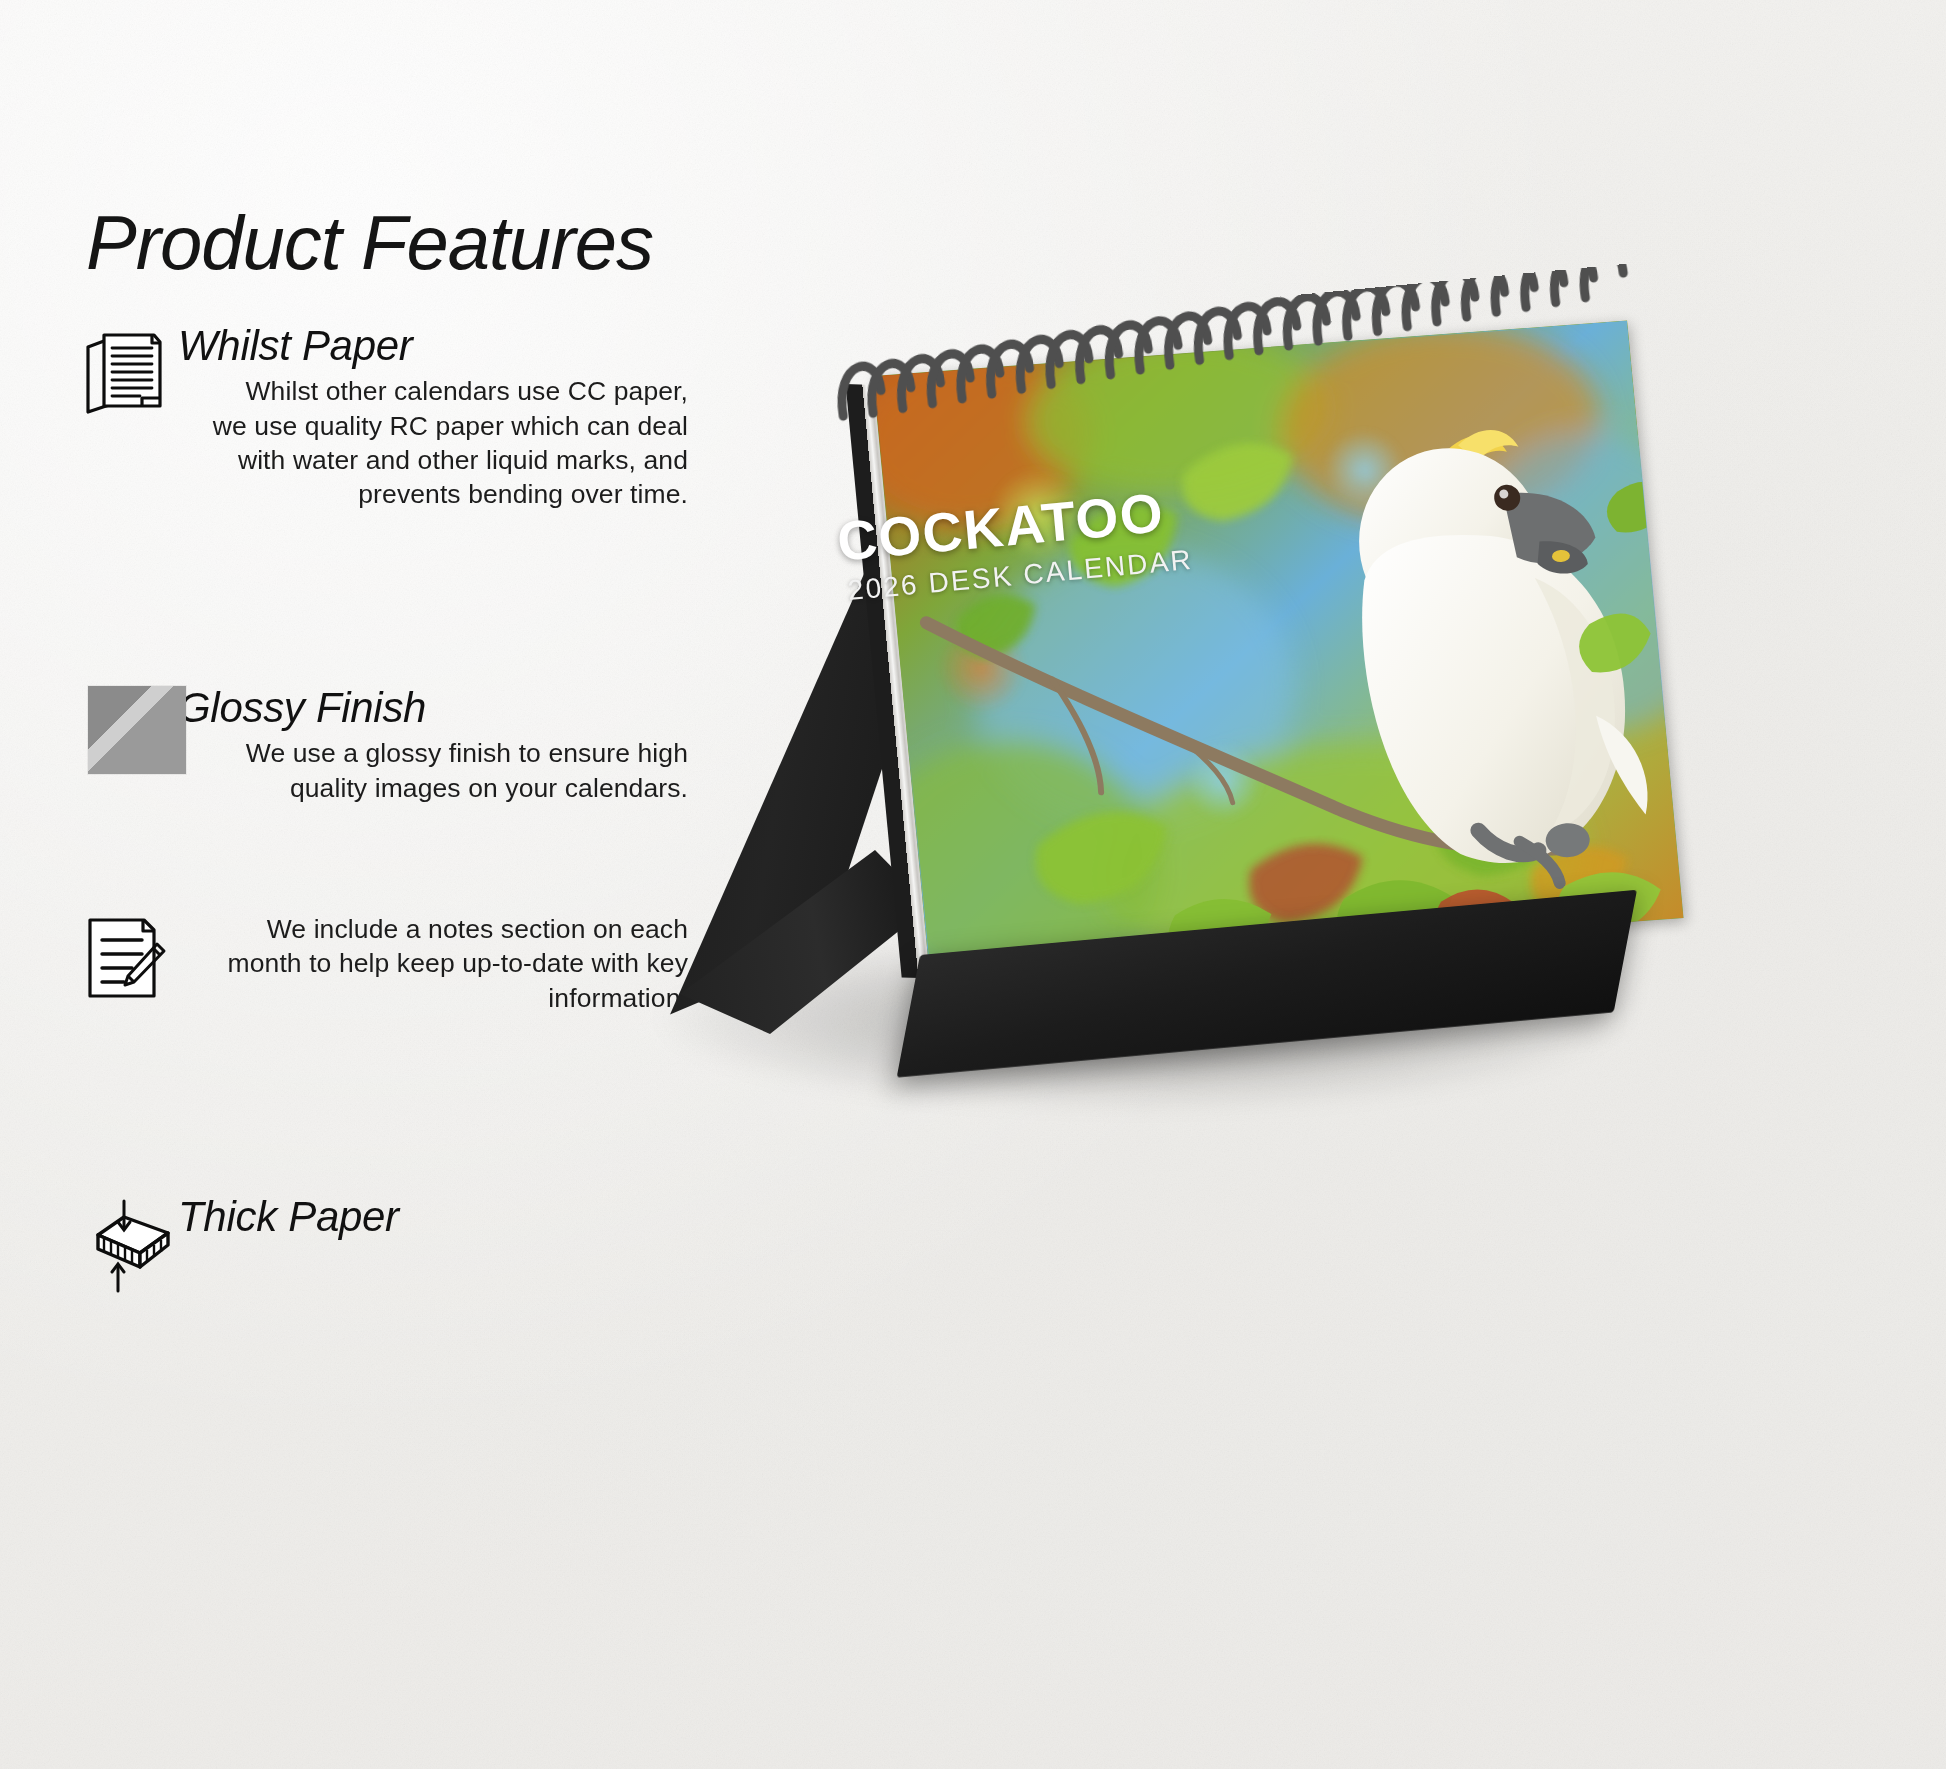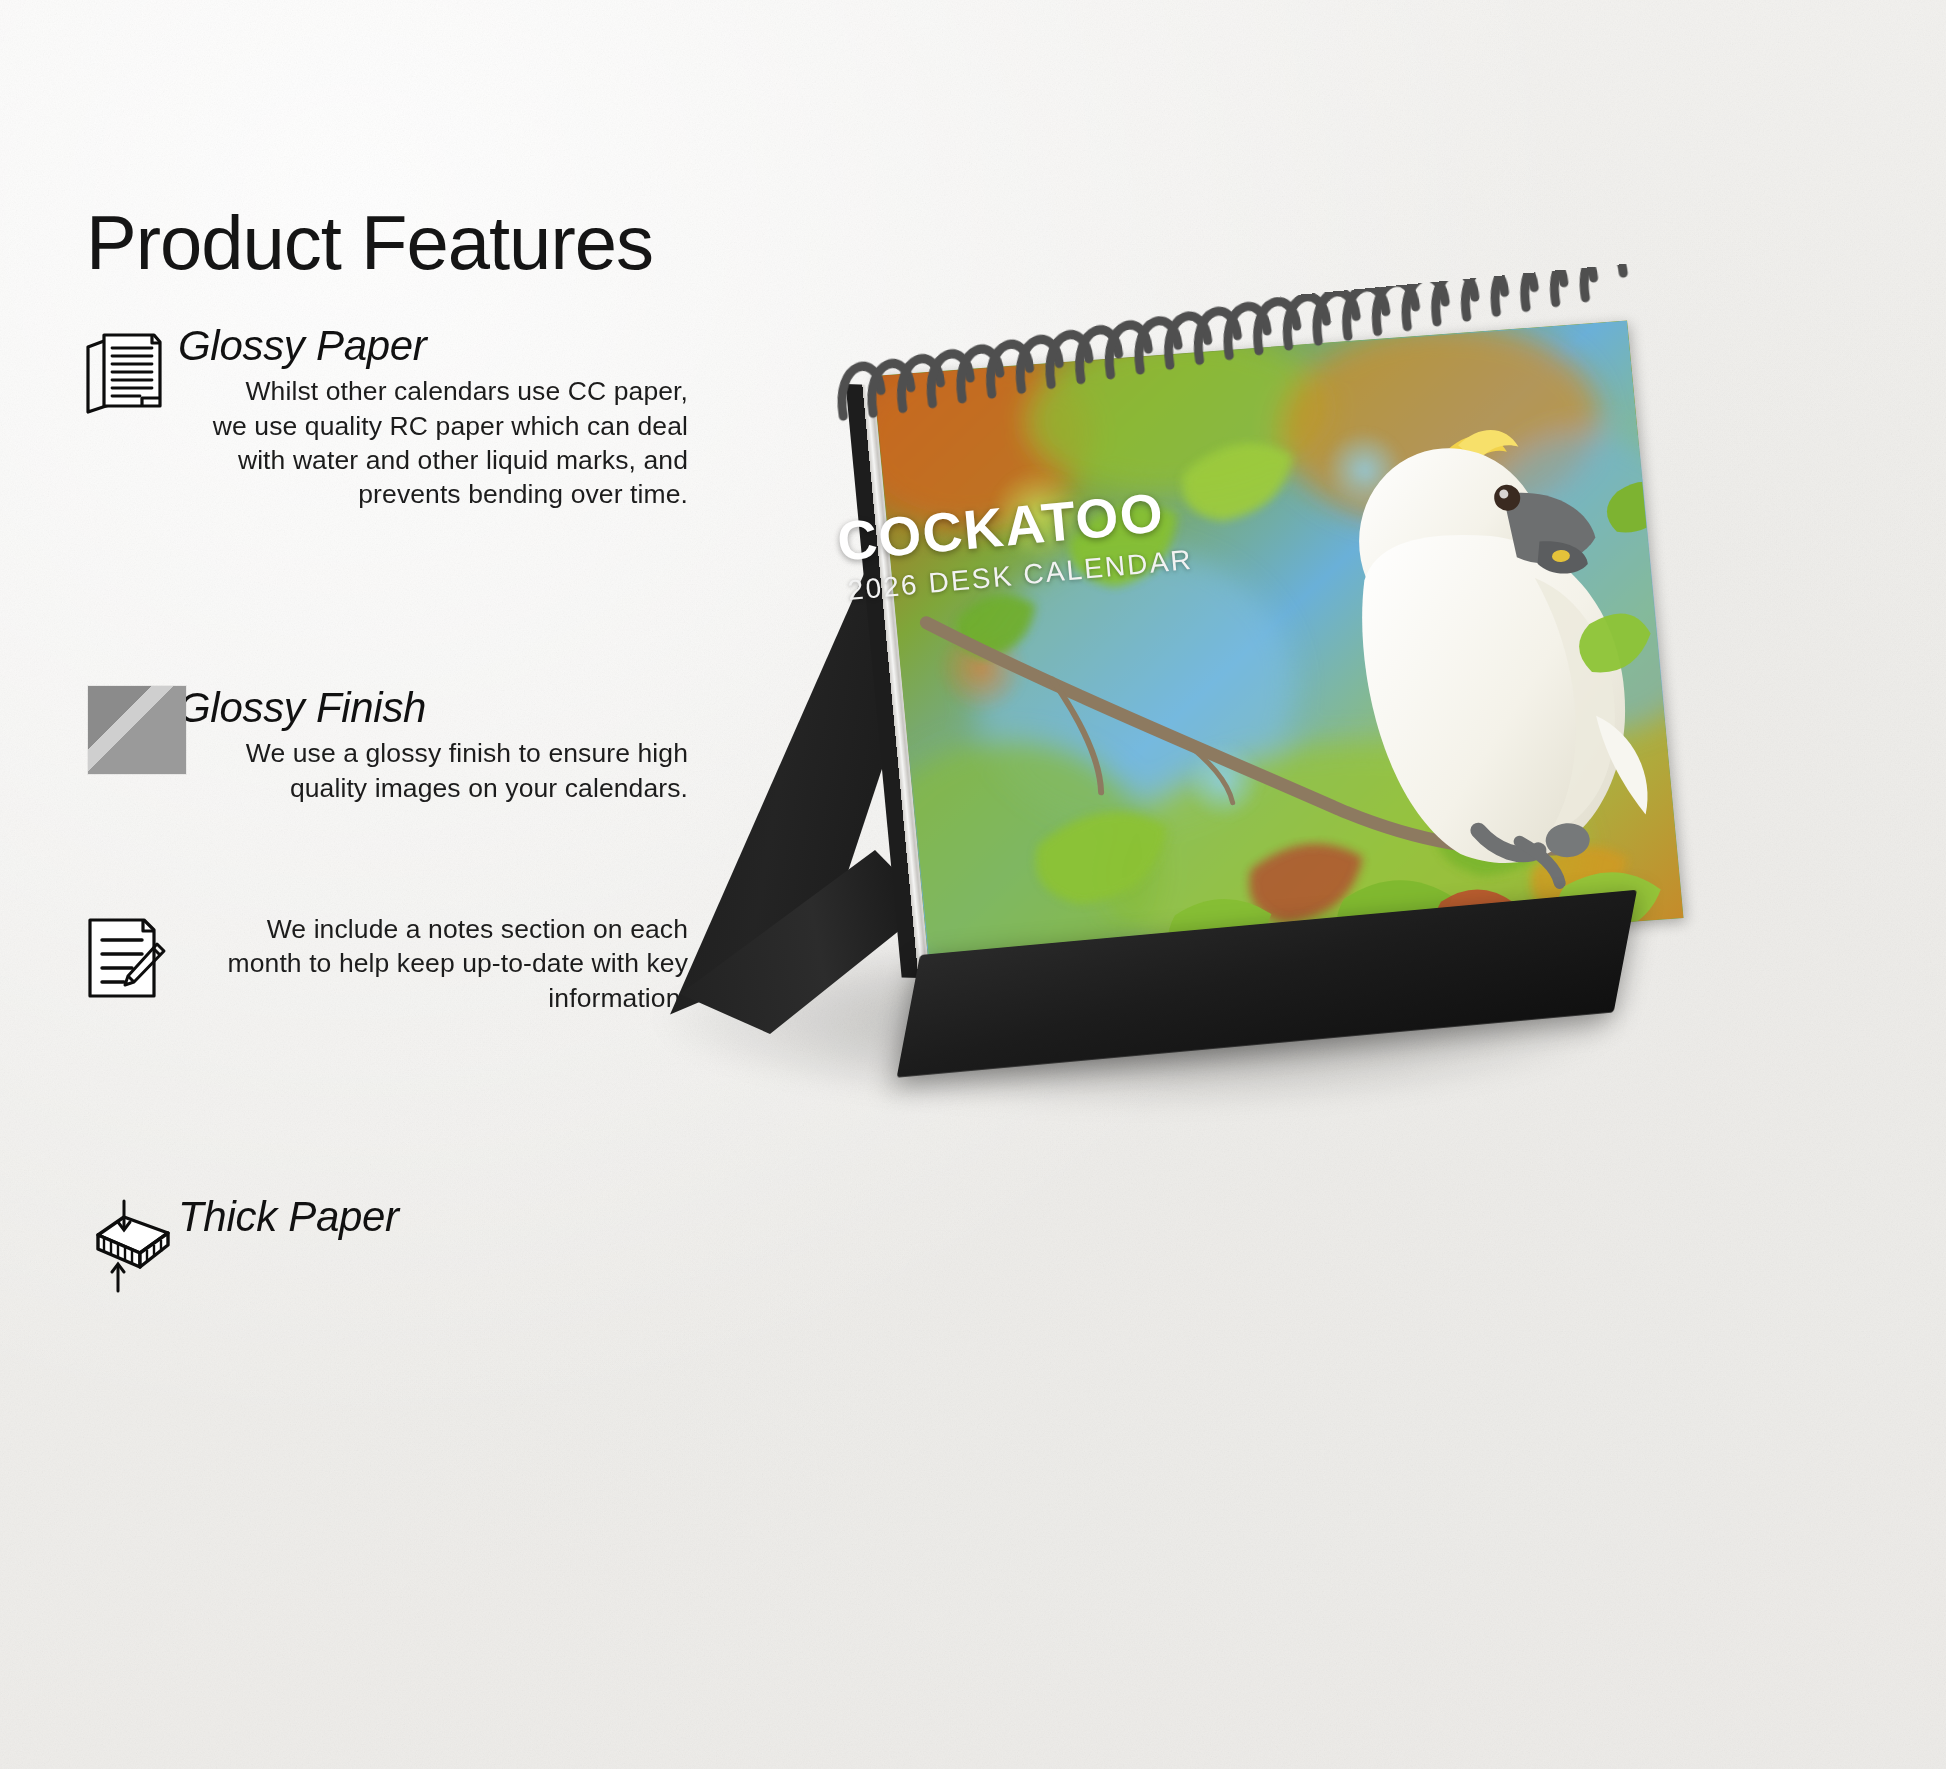--- a/index.html
+++ b/index.html
@@ -16,21 +16,21 @@
       radial-gradient(circle at 78% 78%, rgba(236,235,232,.9) 0%, rgba(255,255,255,0) 60%),
       linear-gradient(160deg,#f6f5f3 0%,#efeeeb 45%,#eceae7 100%);
   }
   #grain{position:absolute;inset:0;z-index:1;opacity:.55;pointer-events:none;}
 
   
   #left{position:absolute;left:0;top:0;width:760px;height:100%;z-index:5;}
 
   #page-title{
     position:absolute;left:86px;top:148px;
-    font-size:76px;font-weight:400;letter-spacing:-1px;
+    font-size:76px;font-style:italic;font-weight:400;letter-spacing:-1px;
     color:#151515;white-space:nowrap;
   }
 
   .feature{position:absolute;left:78px;width:610px;}
   .f-icon{position:absolute;left:0;top:0;width:92px;height:92px;}
   .f-body{margin-left:100px;}
   .f-title{
     font-size:42px;font-style:italic;font-weight:400;color:#111;
     line-height:1.05;margin:0 0 6px 0;letter-spacing:-.3px;
   }
@@ -133,21 +133,21 @@
           <line x1="34" y1="32" x2="74" y2="32"></line>
           <line x1="34" y1="40" x2="74" y2="40"></line>
           <line x1="34" y1="48" x2="74" y2="48"></line>
           <line x1="34" y1="56" x2="74" y2="56"></line>
           <line x1="34" y1="64" x2="74" y2="64"></line>
           <line x1="34" y1="72" x2="62" y2="72"></line>
         </g>
       </svg>
     </div>
     <div class="f-body">
-      <div class="f-title">Glossy Paper</div>
+      <div class="f-title">Whilst Paper</div>
       <p class="f-text">Whilst other calendars use CC paper,
 we use quality RC paper which can deal
 with water and other liquid marks, and
 prevents bending over time.</p>
     </div>
   </div>
 
   <div class="feature" style="top:686px;">
     <div class="f-icon">
       <div class="gloss-sq"></div>

